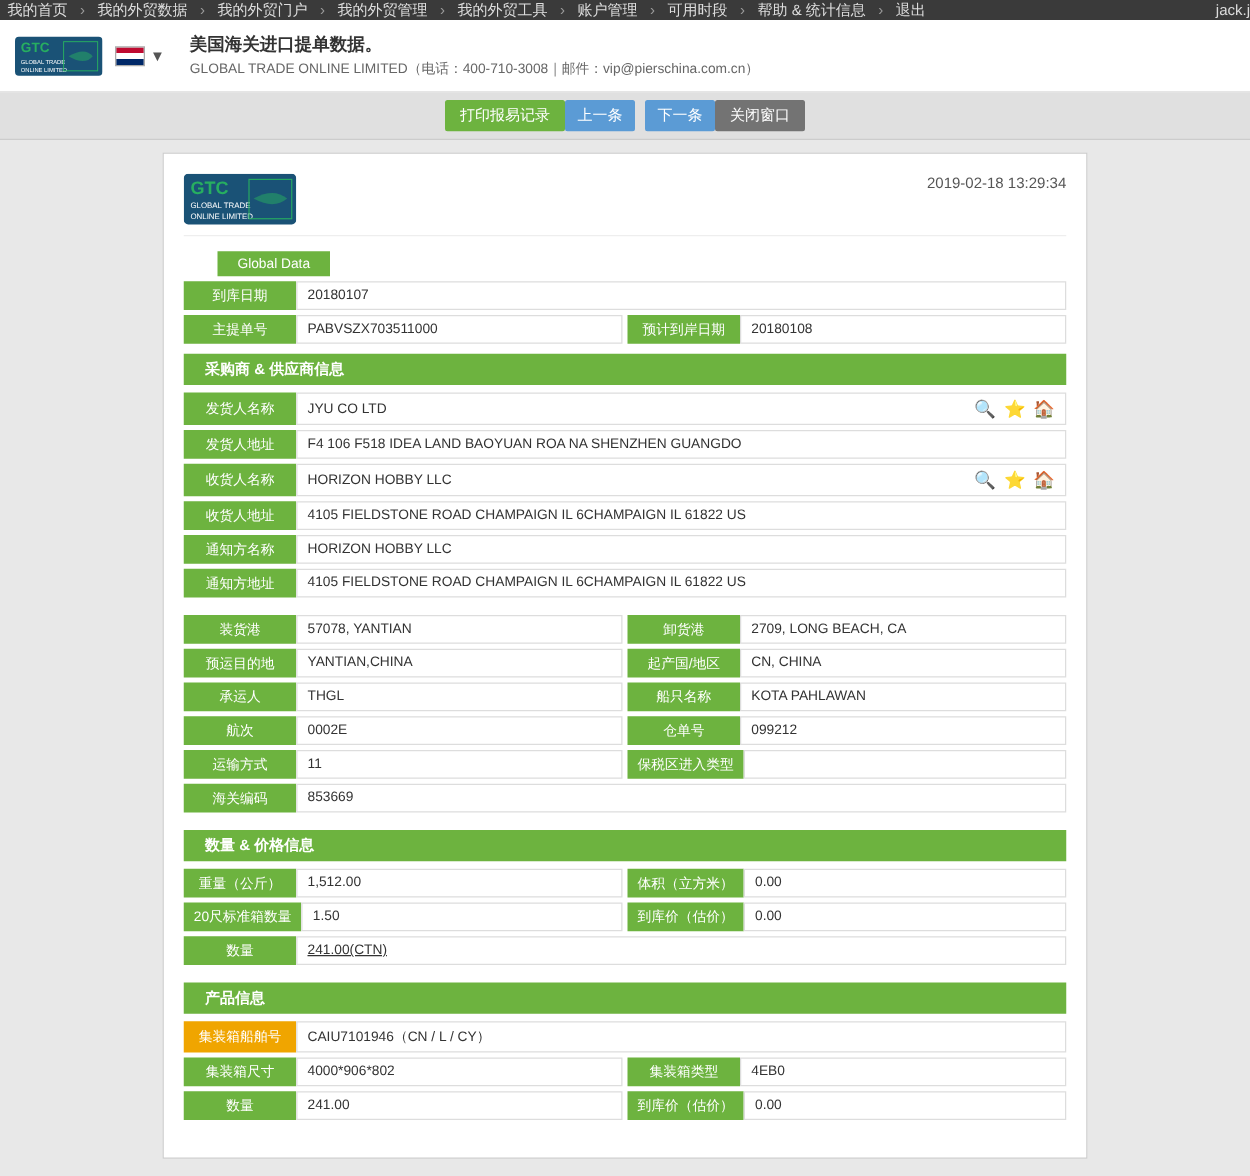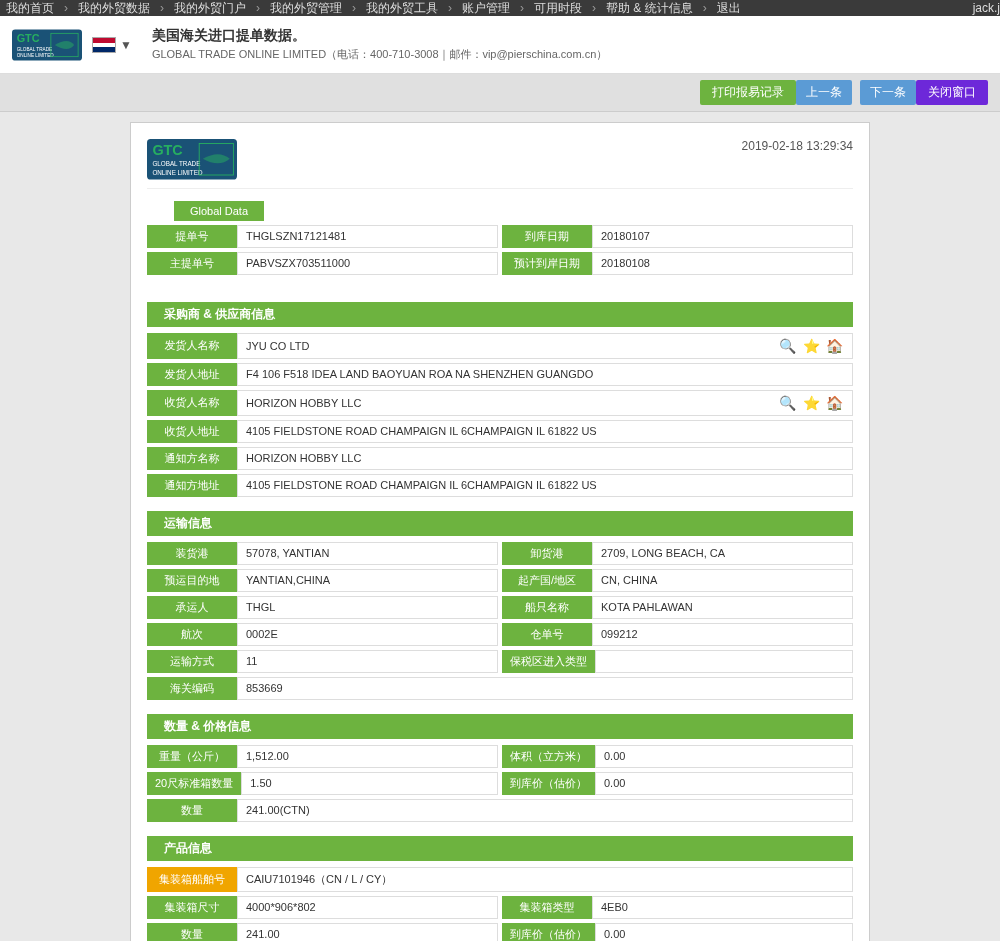--- a/index.html
+++ b/index.html
@@ -19,26 +19,26 @@
     .flag-lang { display: flex; align-items: center; gap: 4px; font-size: 12px; color: #555; }
     .flag { width: 24px; height: 16px; background: linear-gradient(to bottom, #bf0a30 33%, #fff 33%, #fff 66%, #002868 66%); display: inline-block; border: 1px solid #aaa; }
     .header-center { flex: 1; margin: 0 20px; }
     .header-center .title { font-size: 14px; font-weight: bold; color: #333; }
     .header-center .subtitle { font-size: 11px; color: #666; margin-top: 2px; }
     .header-right { text-align: right; }
     .header-right .company-name { color: #0066cc; font-size: 13px; font-weight: bold; }
     .header-right .info-line { font-size: 11px; color: #555; margin-top: 2px; }
 
     
-    .toolbar { background: #e0e0e0; display: flex; align-items: center; justify-content: flex-end; padding: 6px 12px; border-bottom: 1px solid #ccc; }
+    .toolbar { background: #e0e0e0; display: flex; align-items: center; justify-content: center; padding: 6px 12px; border-bottom: 1px solid #ccc; }
     .toolbar-left { display: flex; gap: 8px; }
     .toolbar-center { display: flex; gap: 8px; }
     .btn-green { background: #6db33f; color: #fff; border: none; padding: 4px 12px; cursor: pointer; border-radius: 2px; font-size: 12px; }
     .btn-blue { background: #5b9bd5; color: #fff; border: none; padding: 4px 10px; cursor: pointer; border-radius: 2px; font-size: 12px; }
-    .btn-red { background: #6d28d9; color: #fff; border: none; padding: 4px 12px; cursor: pointer; border-radius: 2px; font-size: 12px; }
+    .btn-red { background: #737373; color: #fff; border: none; padding: 4px 12px; cursor: pointer; border-radius: 2px; font-size: 12px; }
 
     
     .main-content { padding: 10px; }
 
     
     .doc-card { background: #fff; border: 1px solid #ccc; max-width: 740px; margin: 0 auto; padding: 16px; }
     .doc-header { display: flex; justify-content: space-between; align-items: flex-start; margin-bottom: 12px; padding-bottom: 8px; border-bottom: 1px solid #eee; }
     .doc-logo { width: 90px; }
     .doc-datetime { font-size: 12px; color: #555; }
 
@@ -143,30 +143,26 @@
     </div>
 
     <div style="display:flex; gap:4px; margin-bottom:4px;">
       <div style="display:flex;flex:1;padding-left:27px;">
         <div class="field-label" style="background:#6db33f;color:#fff;padding:4px 8px;font-size:11px;white-space:nowrap;text-align:center;min-width:90px;display:flex;align-items:center;justify-content:center;">Global Data</div>
       </div>
     </div>
 
     <div class="two-col-row">
       <div class="field-group">
-        <div class="field-label">提单号</div>
-        <div class="field-value">THGLSZN17121481</div>
-      </div>
-      <div class="field-group">
         <div class="field-label">到库日期</div>
         <div class="field-value">20180107</div>
       </div>
     </div>
 
-    <div class="two-col-row" style="margin-bottom:27px;">
+    <div class="two-col-row" style="margin-bottom:8px;">
       <div class="field-group">
         <div class="field-label">主提单号</div>
         <div class="field-value">PABVSZX703511000</div>
       </div>
       <div class="field-group">
         <div class="field-label">预计到岸日期</div>
         <div class="field-value">20180108</div>
       </div>
     </div>
 
@@ -212,21 +208,20 @@
         <div class="field-value" style="flex:1;border:1px solid #ddd;padding:4px 8px;">HORIZON HOBBY LLC</div>
       </div>
 
       <div class="full-row">
         <div class="field-label">通知方地址</div>
         <div class="field-value" style="flex:1;border:1px solid #ddd;padding:4px 8px;">4105 FIELDSTONE ROAD CHAMPAIGN IL 6CHAMPAIGN IL 61822 US</div>
       </div>
     </div>
 
     <div class="section">
-      <div class="section-header">运输信息</div>
 
       <div class="two-col-row">
         <div class="field-group">
           <div class="field-label">装货港</div>
           <div class="field-value">57078, YANTIAN</div>
         </div>
         <div class="field-group">
           <div class="field-label">卸货港</div>
           <div class="field-value">2709, LONG BEACH, CA</div>
         </div>
@@ -302,21 +297,21 @@
           <div class="field-value">1.50</div>
         </div>
         <div class="field-group">
           <div class="field-label">到库价（估价）</div>
           <div class="field-value">0.00</div>
         </div>
       </div>
 
       <div class="full-row">
         <div class="field-label">数量</div>
-        <div class="field-value" style="flex:1;border:1px solid #ddd;padding:4px 8px;">241.00(CTN)</div>
+        <div class="field-value" style="flex:1;border:1px solid #ddd;padding:4px 8px;text-decoration:underline;">241.00(CTN)</div>
       </div>
     </div>
 
     <div class="section">
       <div class="section-header">产品信息</div>
 
       <div class="full-row">
         <div class="field-label orange-label" style="background:#f0a500;color:#fff;padding:4px 8px;font-size:11px;white-space:nowrap;text-align:center;min-width:90px;display:flex;align-items:center;justify-content:center;">集装箱船舶号</div>
         <div class="field-value" style="flex:1;border:1px solid #ddd;padding:4px 8px;">CAIU7101946（CN / L / CY）</div>
       </div>

